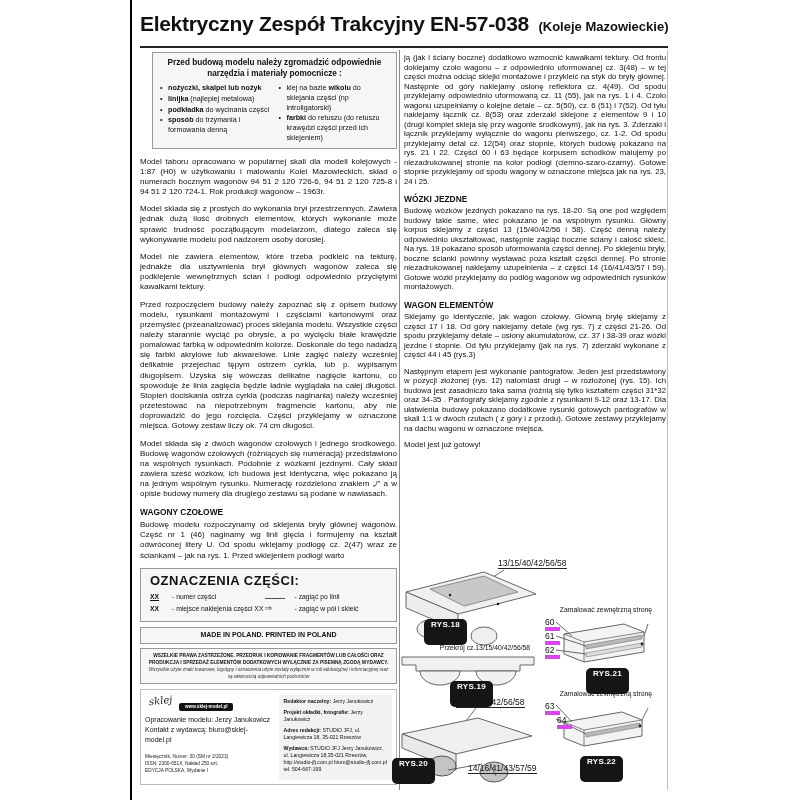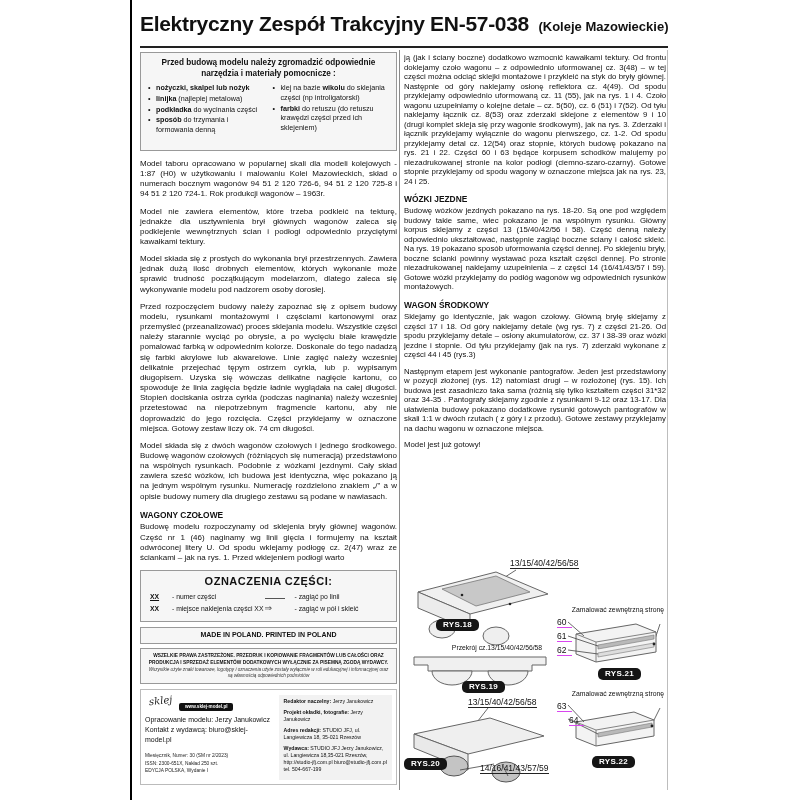--- a/index.html
+++ b/index.html
@@ -15,29 +15,29 @@
   .header .t-main { font-size:21px; font-weight:bold; letter-spacing:-0.3px; }
   .header .t-suffix { font-size:13px; font-weight:bold; margin-left:5px; }
 
   .left-col { position:absolute; left:140px; top:52px; width:257px; height:736px;
               font-size:8px; line-height:1.27; text-align:justify; }
   .right-col { position:absolute; left:404px; top:53px; width:262px; height:502px;
                font-size:7.8px; line-height:1.22; text-align:justify; overflow:hidden; }
   p.para { margin-bottom:7px; }
   h3.section { font-size:8.4px; font-weight:bold; text-align:left; margin:8px 0 2px 0; }
 
-  .tools-box { border:1px solid #999; background:#f6f6f6; padding:5px 7px 14px 7px; margin-bottom:8px; }
+  .tools-box { border:1px solid #999; background:#f6f6f6; padding:5px 7px 4px 7px; margin-bottom:8px;margin-left:12px; }
   .tools-box .tb-head { font-weight:bold; text-align:center; font-size:8.2px; line-height:1.3; margin-bottom:4px; }
   .tb-cols { display:flex; gap:8px; }
   .tb-cols ul { list-style:none; flex:1; font-size:7.2px; line-height:1.35; text-align:left; }
   .tb-cols li { padding-left:8px; position:relative; margin-bottom:1px; }
   .tb-cols li::before { content:"•"; position:absolute; left:0; top:0; }
 
   .legend-box { border:1px solid #999; background:#f6f6f6; padding:4px 9px 5px 9px; margin-top:7px; }
-  .legend-box .lg-head { text-align:center; font-weight:bold; font-size:11px; letter-spacing:0.5px; margin-bottom:3px; }
+  .legend-box .lg-head { font-weight:bold; font-size:13px; letter-spacing:0.5px; margin-bottom:3px; }
   .lg-row { display:grid; grid-template-columns:22px 1fr 30px 1fr; font-size:6.8px; text-align:left;
             align-items:center; line-height:1.5; }
   .lg-sym { font-weight:bold; }
   .lg-sym.u { text-decoration:underline; }
   .fold-line { width:20px; height:0; border-top:1px solid #555; margin-top:3px; }
   .lg-arrow { font-size:9px; color:#444; }
 
   .made-box { border:1px solid #999; background:#f6f6f6; text-align:center; font-size:7px;
               font-weight:bold; padding:3px 2px; margin-top:5px; }
 
@@ -53,27 +53,27 @@
   .logo-model { font-family:"Liberation Serif", serif; font-weight:bold; font-size:25px;
                 letter-spacing:1px; line-height:0.9; }
   .logo-url { display:inline-block; background:#111; color:#fff; font-size:4.6px; font-weight:bold;
               padding:1px 6px; border-radius:2px; margin-left:34px; margin-top:-3px; }
   .contact { font-size:7px; line-height:1.45; margin-top:4px; }
   .pubinfo { font-size:4.8px; color:#222; line-height:1.5; margin-top:7px; }
   .f-right { width:47%; background:#f2f2f2; padding:3px 5px; font-size:5.2px; line-height:1.35; }
   .credit { margin-bottom:4px; }
   .credit b { font-weight:bold; }
 
-  #diagrams { position:absolute; left:402px; top:556px; width:266px; height:240px; }
+  #diagrams { position:absolute; left:390px; top:556px; width:266px; height:240px; }
   #diagrams .abs { position:absolute; }
   .badge { position:absolute; background:#151515; color:#fff; font-weight:bold; font-size:8px;
-           padding:1px 7px 2px 7px; border-radius:5px; z-index:5; letter-spacing:0.3px; }
+           padding:1px 7px 16px 7px; border-radius:5px; z-index:5; letter-spacing:0.3px; }
   .callout { position:absolute; font-size:8.5px; color:#111; border-bottom:1px solid #222;
              z-index:4; white-space:nowrap; }
-  .part-num { position:absolute; font-size:8.5px; border-bottom:1px solid #d946ef; width:15px;
+  .part-num { position:absolute; font-size:8.5px; border-bottom:4px solid #d946ef; width:15px;
               z-index:4; text-align:left; }
   .diag-note { position:absolute; font-size:6.8px; text-align:right; line-height:1.25; z-index:4; }
   .diag-caption { position:absolute; font-size:6.8px; text-align:center; z-index:4; white-space:nowrap; }
   svg { display:block; }
 </style>
 </head>
 <body>
 
 <div id="page">
 
@@ -98,22 +98,22 @@
           <li><span></span><b>sposób</b><span> do trzymania i formowania denną</span></li>
         </ul>
         <ul>
           <li><span>klej na bazie </span><b>wikolu</b><span> do sklejania części (np introligatorski)</span></li>
           <li><span></span><b>farbki</b><span> do retuszu (do retuszu krawędzi części przed ich sklejeniem)</span></li>
         </ul>
       </div>
     </div>
 
     <p class="para">Model taboru opracowano w popularnej skali dla modeli kolejowych - 1:87 (H0) w użytkowaniu i malowaniu Kolei Mazowieckich, skład o numerach bocznym wagonów 94 51 2 120 726-6, 94 51 2 120 725-8 i 94 51 2 120 724-1. Rok produkcji wagonów – 1963r.</p>
+    <p class="para">Model składa się z prostych do wykonania brył przestrzennych. Zawiera jednak dużą ilość drobnych elementów, których wykonanie może sprawić trudność początkującym modelarzom, dlatego  zaleca się wykonywanie modelu pod nadzorem osoby dorosłej.</p>
     <p class="para">Model nie zawiera elementów, które trzeba podkleić na tekturę, jednakże dla usztywnienia brył głównych wagonów zaleca się podklejenie wewnętrznych ścian i podłogi odpowiednio przyciętymi kawałkami tektury.</p>
-    <p class="para">Model składa się z prostych do wykonania brył przestrzennych. Zawiera jednak dużą ilość drobnych elementów, których wykonanie może sprawić trudność początkującym modelarzom, dlatego  zaleca się wykonywanie modelu pod nadzorem osoby dorosłej.</p>
     <p class="para">Przed rozpoczęciem budowy należy zapoznać się z opisem budowy modelu, rysunkami montażowymi i częściami kartonowymi oraz przemyśleć (przeanalizować) proces sklejania modelu. Wszystkie części należy starannie wyciąć po obrysie, a po wycięciu białe krawędzie pomalować farbką w odpowiednim kolorze. Doskonale do tego nadadzą się farbki akrylowe lub akwarelowe. Linie zagięć należy wcześniej delikatnie przejechać tępym ostrzem cyrkla, lub p. wypisanym długopisem. Uzyska się wówczas delikatne nagięcie kartonu, co spowoduje że linia zagięcia będzie ładnie wyglądała na całej długości. Stopień dociskania ostrza cyrkla (podczas naginania) należy wcześniej przetestować na niepotrzebnym fragmencie kartonu, aby nie doprowadzić do jego rozcięcia. Części przyklejamy w oznaczone miejsca.  Gotowy zestaw liczy ok. 74 cm długości.</p>
     <p class="para">Model składa się z dwóch wagonów czołowych i jednego środkowego. Budowę wagonów czołowych (różniących się numeracją) przedstawiono na wspólnych rysunkach. Podobnie z wózkami jezdnymi. Cały skład zawiera sześć wózków, ich budowa jest identyczna, więc pokazano ją na jednym wspólnym rysunku. Numerację rozdzielono znakiem „/” a w opisie budowy numery dla drugiego zestawu są podane w nawiasach.</p>
 
     <h3 class="section">WAGONY CZOŁOWE</h3>
     <p class="para">Budowę modelu rozpoczynamy od sklejenia bryły głównej wagonów. Część nr 1 (46) naginamy wg linii gięcia i formujemy na kształt odwróconej litery U. Od spodu wklejamy podłogę cz. 2(47) wraz ze ściankami – jak na rys. 1. Przed wklejeniem podłogi warto</p>
 
     <div class="legend-box">
       <div class="lg-head">OZNACZENIA CZĘŚCI:</div>
       <div class="lg-row">
         <span class="lg-sym u">XX</span>
@@ -158,21 +158,21 @@
         <div class="credit"><b>Adres redakcji:</b> <span>STUDIO JFJ, ul. Langiewicza 18, 35-021 Rzeszów</span></div>
         <div class="credit"><b>Wydawca:</b> <span>STUDIO JFJ Jerzy Janukowicz, ul. Langiewicza 18,35-021 Rzeszów, http://studio-jfj.com.pl   biuro@studio-jfj.com.pl   tel. 504-667-199</span></div>
       </div>
     </div>
   </div>
 
   <div class="right-col">
     <p class="para">ją (jak i ściany boczne) dodatkowo wzmocnić kawałkami tektury. Od frontu doklejamy czoło wagonu – z odpowiednio uformowanej cz. 3(48) – w tej części można odciąć sklejki montażowe i przykleić na styk do bryły głównej. Następnie od góry naklejamy osłonę reflektora cz. 4(49). Od spodu przyklejamy odpowiednio uformowaną cz. 11 (55), jak na rys. 1 i 4. Czoło wagonu uzupełniamy o kolejne detale – cz. 5(50), cz. 6 (51) i 7(52). Od tyłu naklejamy łącznik cz. 8(53) oraz zderzaki sklejone z elementów 9 i 10 (drugi komplet skleja się przy wagonie środkowym), jak na rys. 3. Zderzaki i łącznik przyklejamy wyłącznie do wagonu pierwszego, cz. 1-2. Od spodu przyklejamy detal cz. 12(54) oraz stopnie, których budowę pokazano na rys. 21 i 22. Części 60 i 63 będące korpusem schodków malujemy po niezadrukowanej stronie na kolor podłogi (ciemno-szaro-czarny). Gotowe stopnie przyklejamy od spodu wagony w oznaczone miejsca jak na rys. 23, 24 i 25.</p>
     <h3 class="section">WÓZKI JEZDNE</h3>
     <p class="para">Budowę wózków jezdnych pokazano na rys. 18-20. Są one pod względem budowy takie same, wiec pokazano je na wspólnym rysunku. Główny korpus sklejamy z części 13 (15/40/42/56 i 58). Część denną należy odpowiednio ukształtować, następnie zagiąć boczne ściany i całość skleić. Na rys. 19 pokazano sposób uformowania części dennej. Po sklejeniu bryły, boczne ścianki powinny wystawać poza kształt części dennej. Po stronie niezadrukowanej naklejamy uzupełnienia – z części 14 (16/41/43/57 i 59). Gotowe wózki przyklejamy do podłóg wagonów wg odpowiednich rysunków montażowych.</p>
-    <h3 class="section">WAGON ŚRODKOWY</h3>
+    <h3 class="section">WAGON ELEMENTÓW</h3>
     <p class="para">Sklejamy go identycznie, jak wagon czołowy. Główną bryłę sklejamy z części 17 i 18. Od góry naklejamy detale (wg rys. 7) z części 21-26. Od spodu przyklejamy detale – osłony akumulatorów, cz. 37 i 38-39 oraz wózki jezdne i stopnie. Od tyłu przyklejamy (jak na rys. 7) zderzaki wykonane z części 44 i 45 (rys.3)</p>
     <p class="para">Następnym etapem jest wykonanie pantografów. Jeden jest przedstawiony w pozycji złożonej (rys. 12) natomiast drugi – w rozłożonej (rys. 15). Ich budowa jest zasadniczo taka sama (różnią się tylko kształtem części 31*32 oraz 34-35 . Pantografy sklejamy zgodnie z rysunkami 9-12 oraz 13-17. Dla ułatwienia budowy pokazano dodatkowe rysunki gotowych pantografów w skali 1:1 w dwóch rzutach ( z góry i z przodu). Gotowe zestawy przyklejamy na dachu wagonu w oznaczone miejsca.</p>
     <p class="para" style="margin-bottom:1px">Model jest już gotowy!</p>
   </div>
 
   <div id="diagrams">
 
     <div class="callout" style="left:108px; top:2px;">13/15/40/42/56/58</div>
     <svg class="abs" style="left:2px; top:6px;" width="152" height="88" viewBox="0 0 152 88">
       <line x1="112" y1="8" x2="84" y2="26" stroke="#444" stroke-width="0.8"></line>

